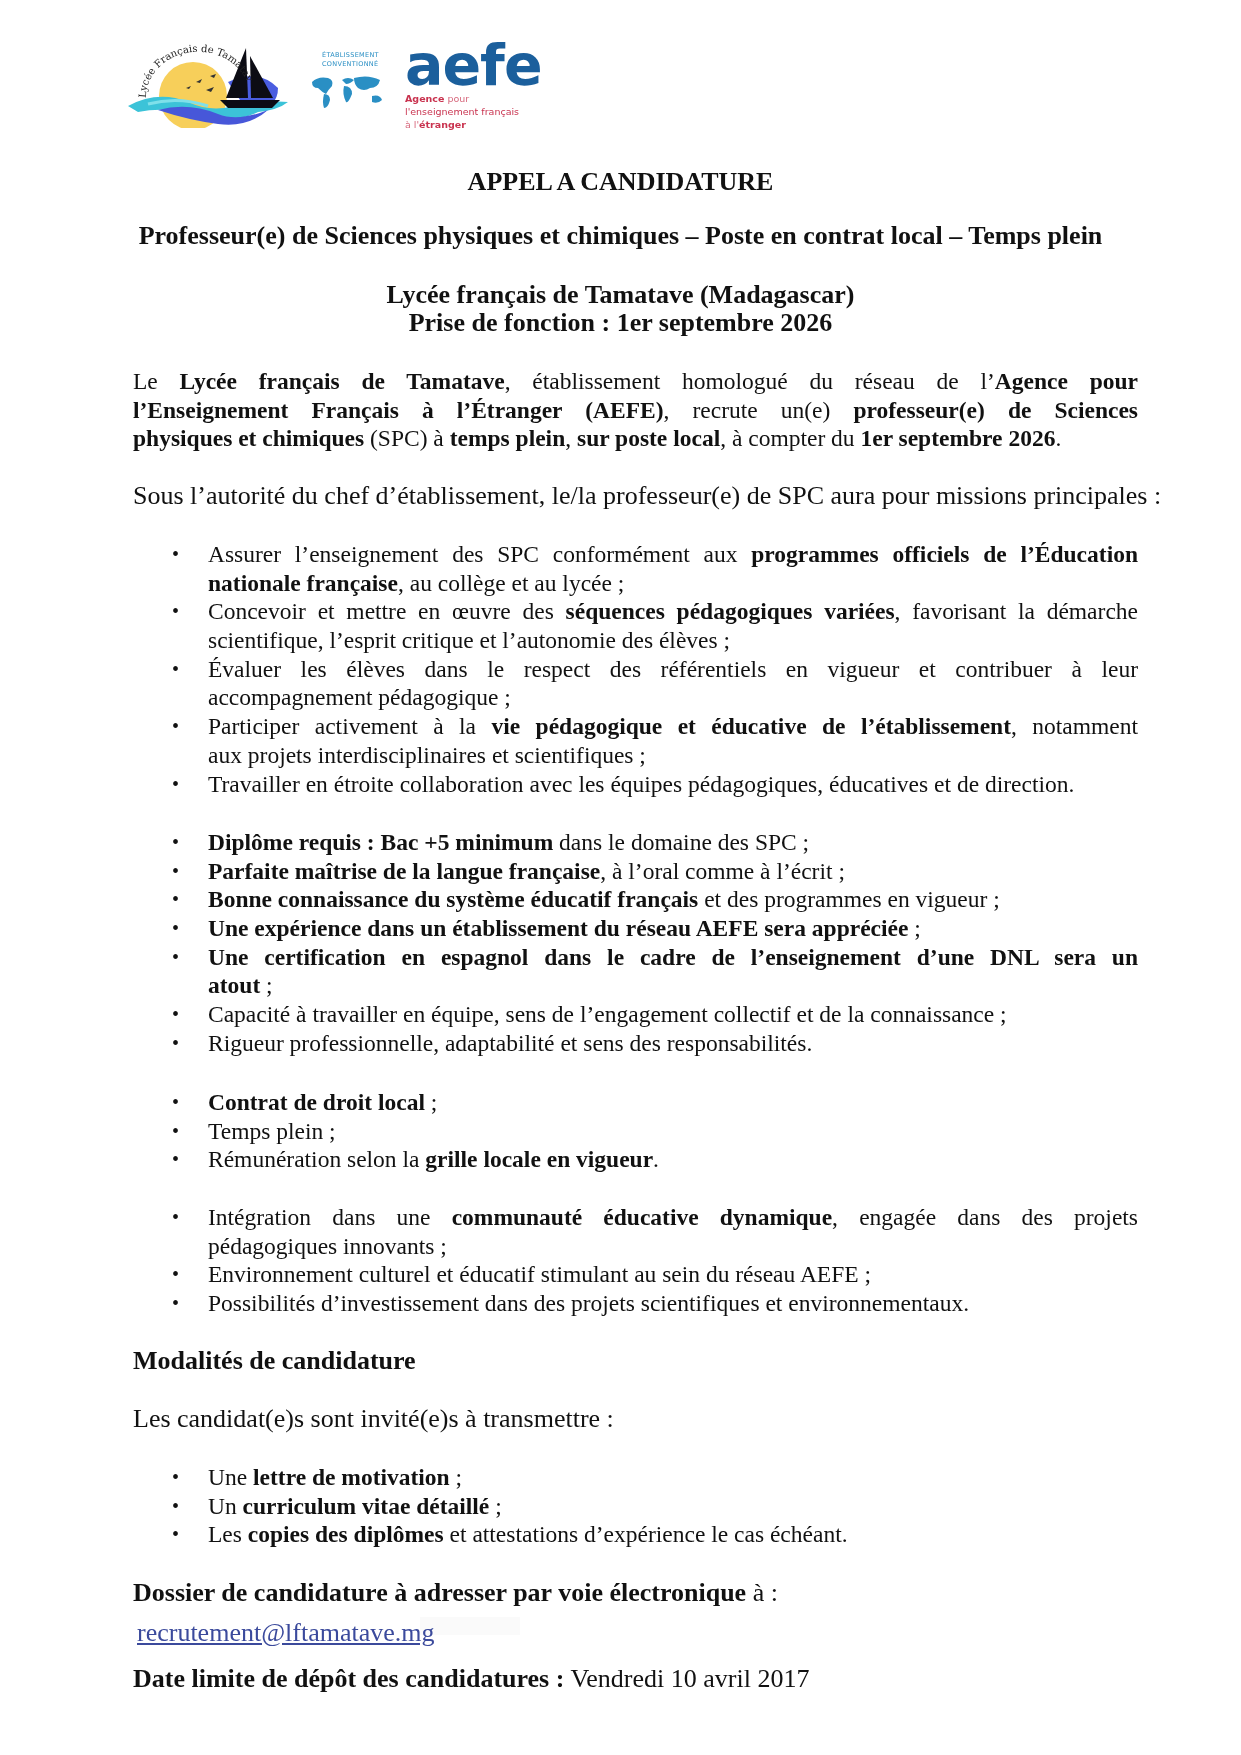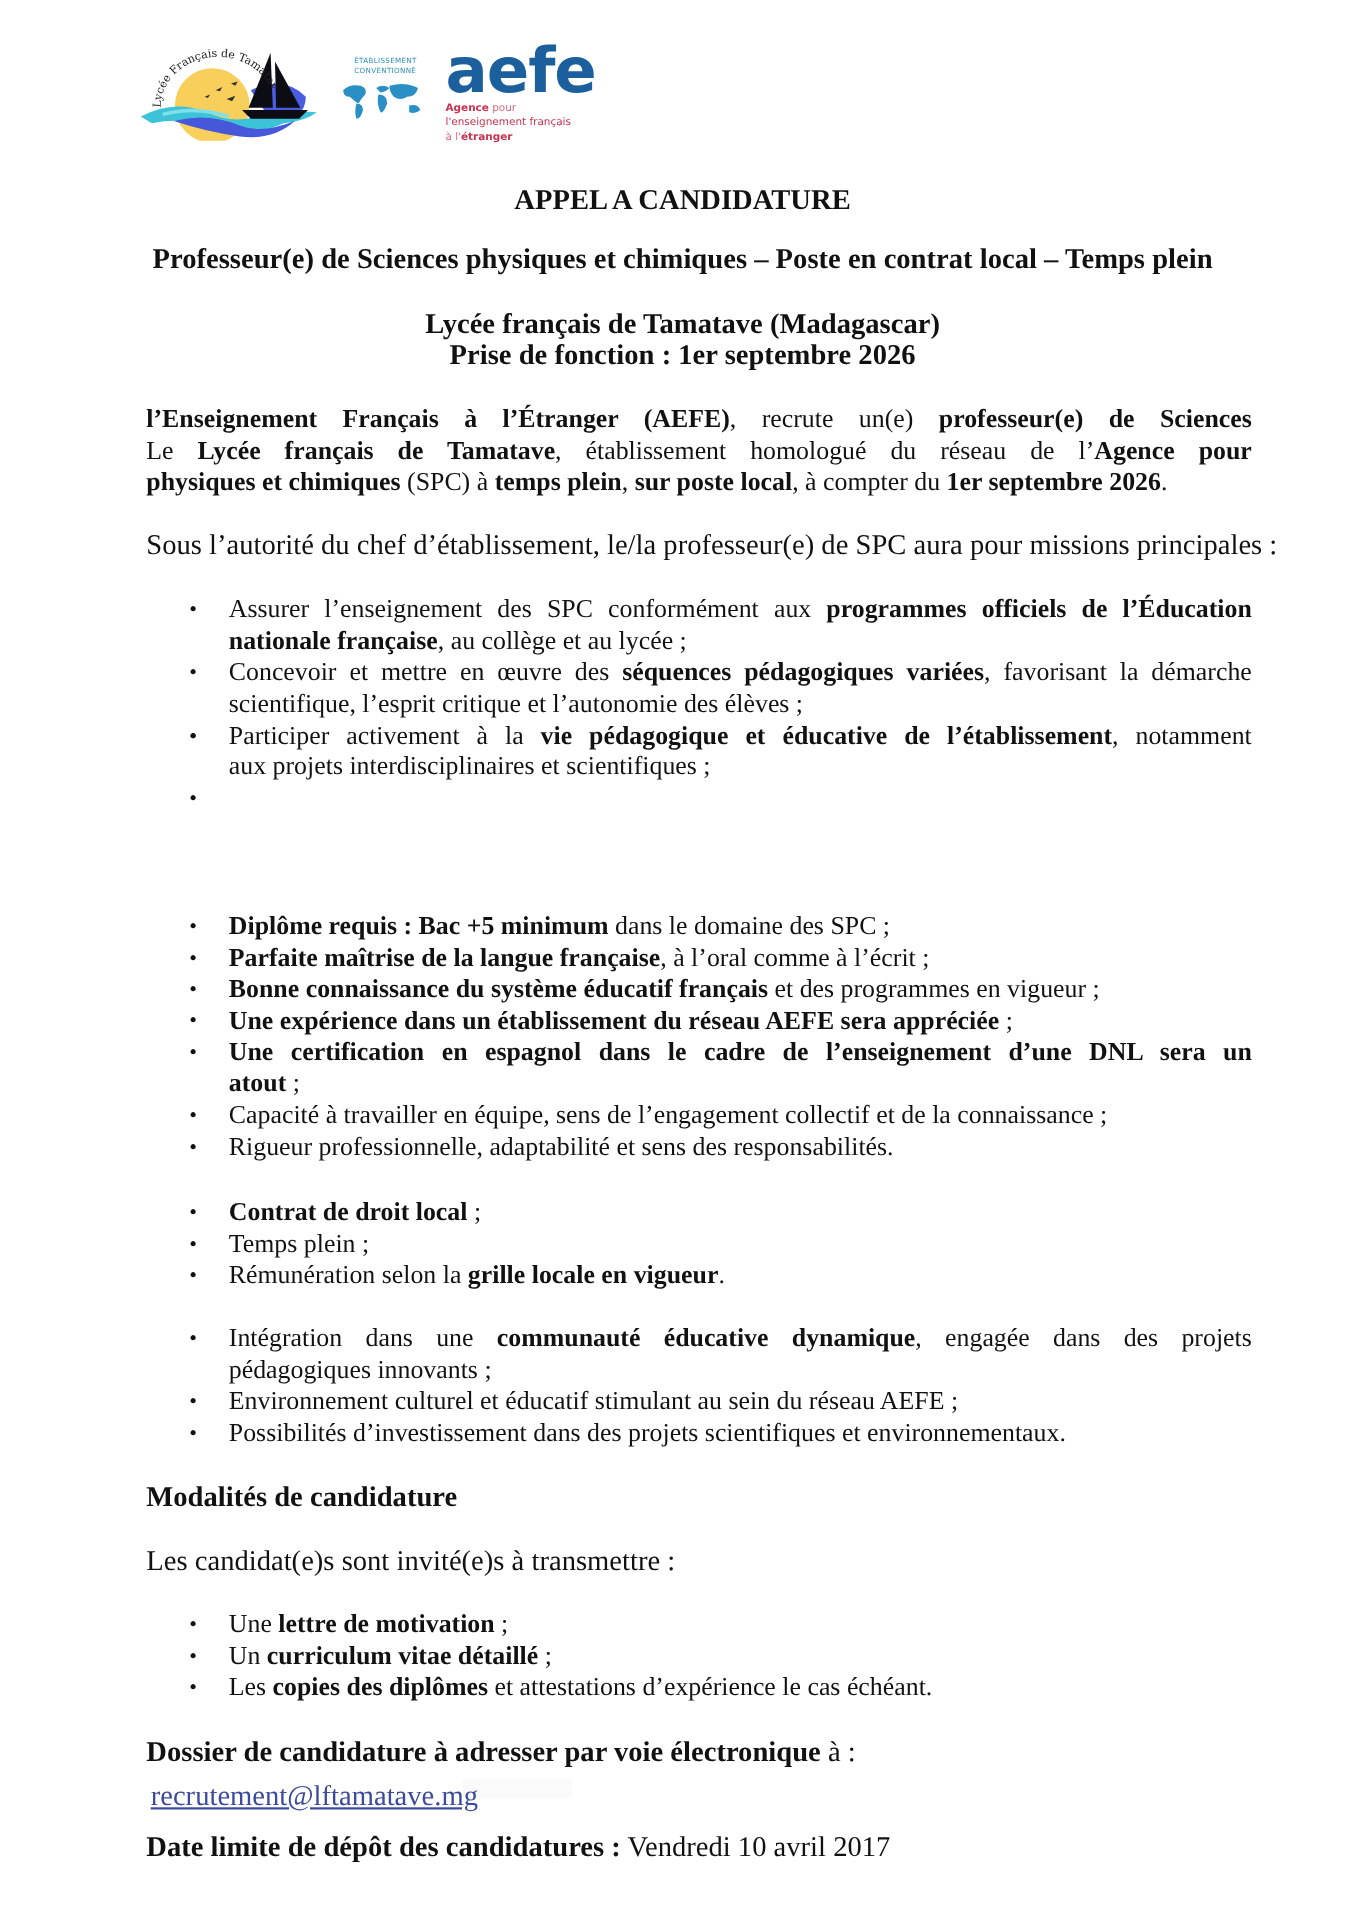--- a/index.html
+++ b/index.html
@@ -68,22 +68,22 @@
     <div><span style="opacity:0.75">à l'</span><b>étranger</b></div>
   </div>
 </div>
 
 <div class="line center" style="top:168px;">APPEL A CANDIDATURE</div>
 <div class="line center" style="top:222px;">Professeur(e) de Sciences physiques et chimiques – Poste en contrat local – Temps plein</div>
 <div class="line center" style="top:281px;">Lycée français de Tamatave (Madagascar)</div>
 <div class="line center" style="top:309px;">Prise de fonction : 1er septembre 2026</div>
 
 <div class="para" style="top:367px;">
+  <span class="l"><span>Le </span><b>Lycée français de Tamatave</b><span>, établissement homologué du réseau de l’</span><b>Agence pour</b></span>
   <span class="l"><b>l’Enseignement Français à l’Étranger (AEFE)</b><span>, recrute un(e) </span><b>professeur(e) de Sciences</b></span>
-  <span class="l"><span>Le </span><b>Lycée français de Tamatave</b><span>, établissement homologué du réseau de l’</span><b>Agence pour</b></span>
   <span class="l last"><b>physiques et chimiques</b><span> (SPC) à </span><b>temps plein</b><span>, </span><b>sur poste local</b><span>, à compter du </span><b>1er septembre 2026</b><span>.</span></span>
 </div>
 
 <div class="line" style="left:133px;top:482px;">Sous l’autorité du chef d’établissement, le/la professeur(e) de SPC aura pour missions principales :</div>
 
 <ul class="blist" style="top:540px;">
   <li>
       <span class="bullet">•</span>
       <span class="txt">
     <span class="l"><span>Assurer l’enseignement des SPC conformément aux </span><b>programmes officiels de l’Éducation</b></span>
@@ -92,30 +92,37 @@
     </li>
   <li>
       <span class="bullet">•</span>
       <span class="txt">
     <span class="l"><span>Concevoir et mettre en œuvre des </span><b>séquences pédagogiques variées</b><span>, favorisant la démarche</span></span>
     <span class="l last"><span>scientifique, l’esprit critique et l’autonomie des élèves ;</span></span>
       </span>
     </li>
   <li>
       <span class="bullet">•</span>
+      <span class="txt">
+    <span class="l"><span>Évaluer les élèves dans le respect des référentiels en vigueur et contribuer à leur</span></span>
+    <span class="l last"><span>accompagnement pédagogique ;</span></span>
+      </span>
     </li>
   <li>
       <span class="bullet">•</span>
       <span class="txt">
     <span class="l"><span>Participer activement à la </span><b>vie pédagogique et éducative de l’établissement</b><span>, notamment</span></span>
     <span class="l last"><span>aux projets interdisciplinaires et scientifiques ;</span></span>
       </span>
     </li>
   <li>
       <span class="bullet">•</span>
+      <span class="txt">
+    <span class="l last"><span>Travailler en étroite collaboration avec les équipes pédagogiques, éducatives et de direction.</span></span>
+      </span>
     </li>
 </ul>
 
 <ul class="blist" style="top:828px;">
   <li>
       <span class="bullet">•</span>
       <span class="txt">
         <span class="l last"><b>Diplôme requis : Bac +5 minimum</b><span> dans le domaine des SPC ;</span></span>
       </span>
     </li>

